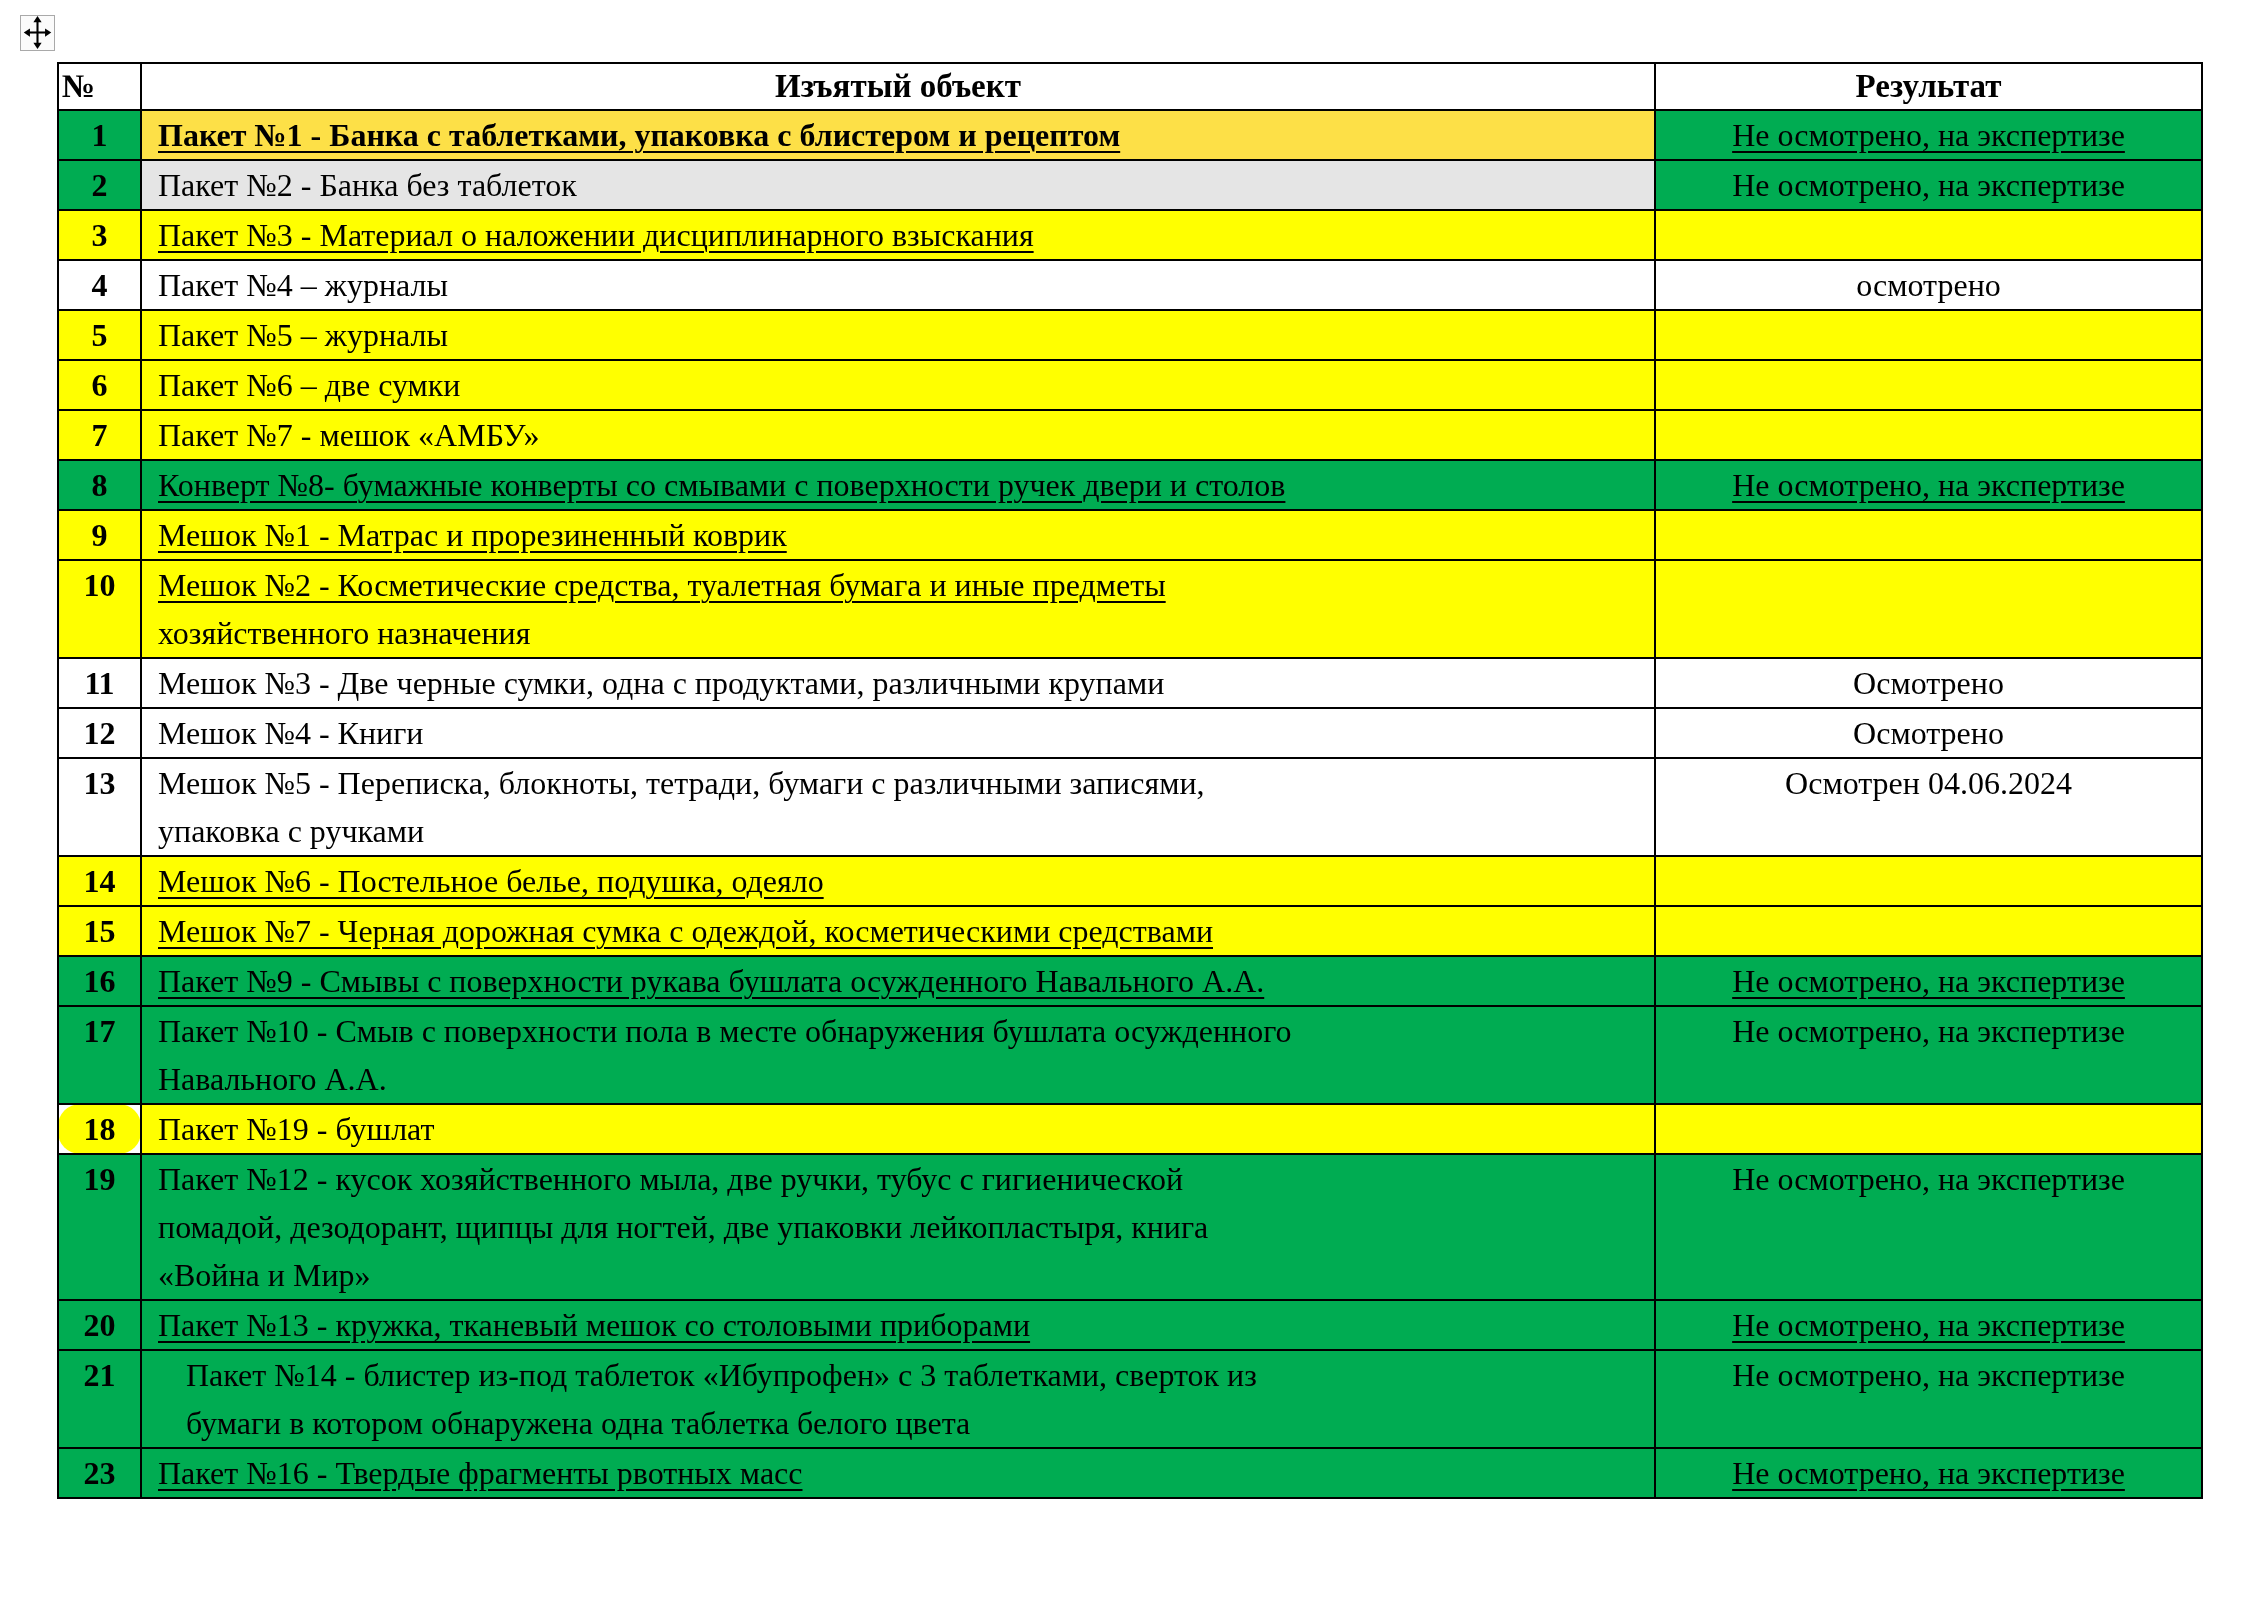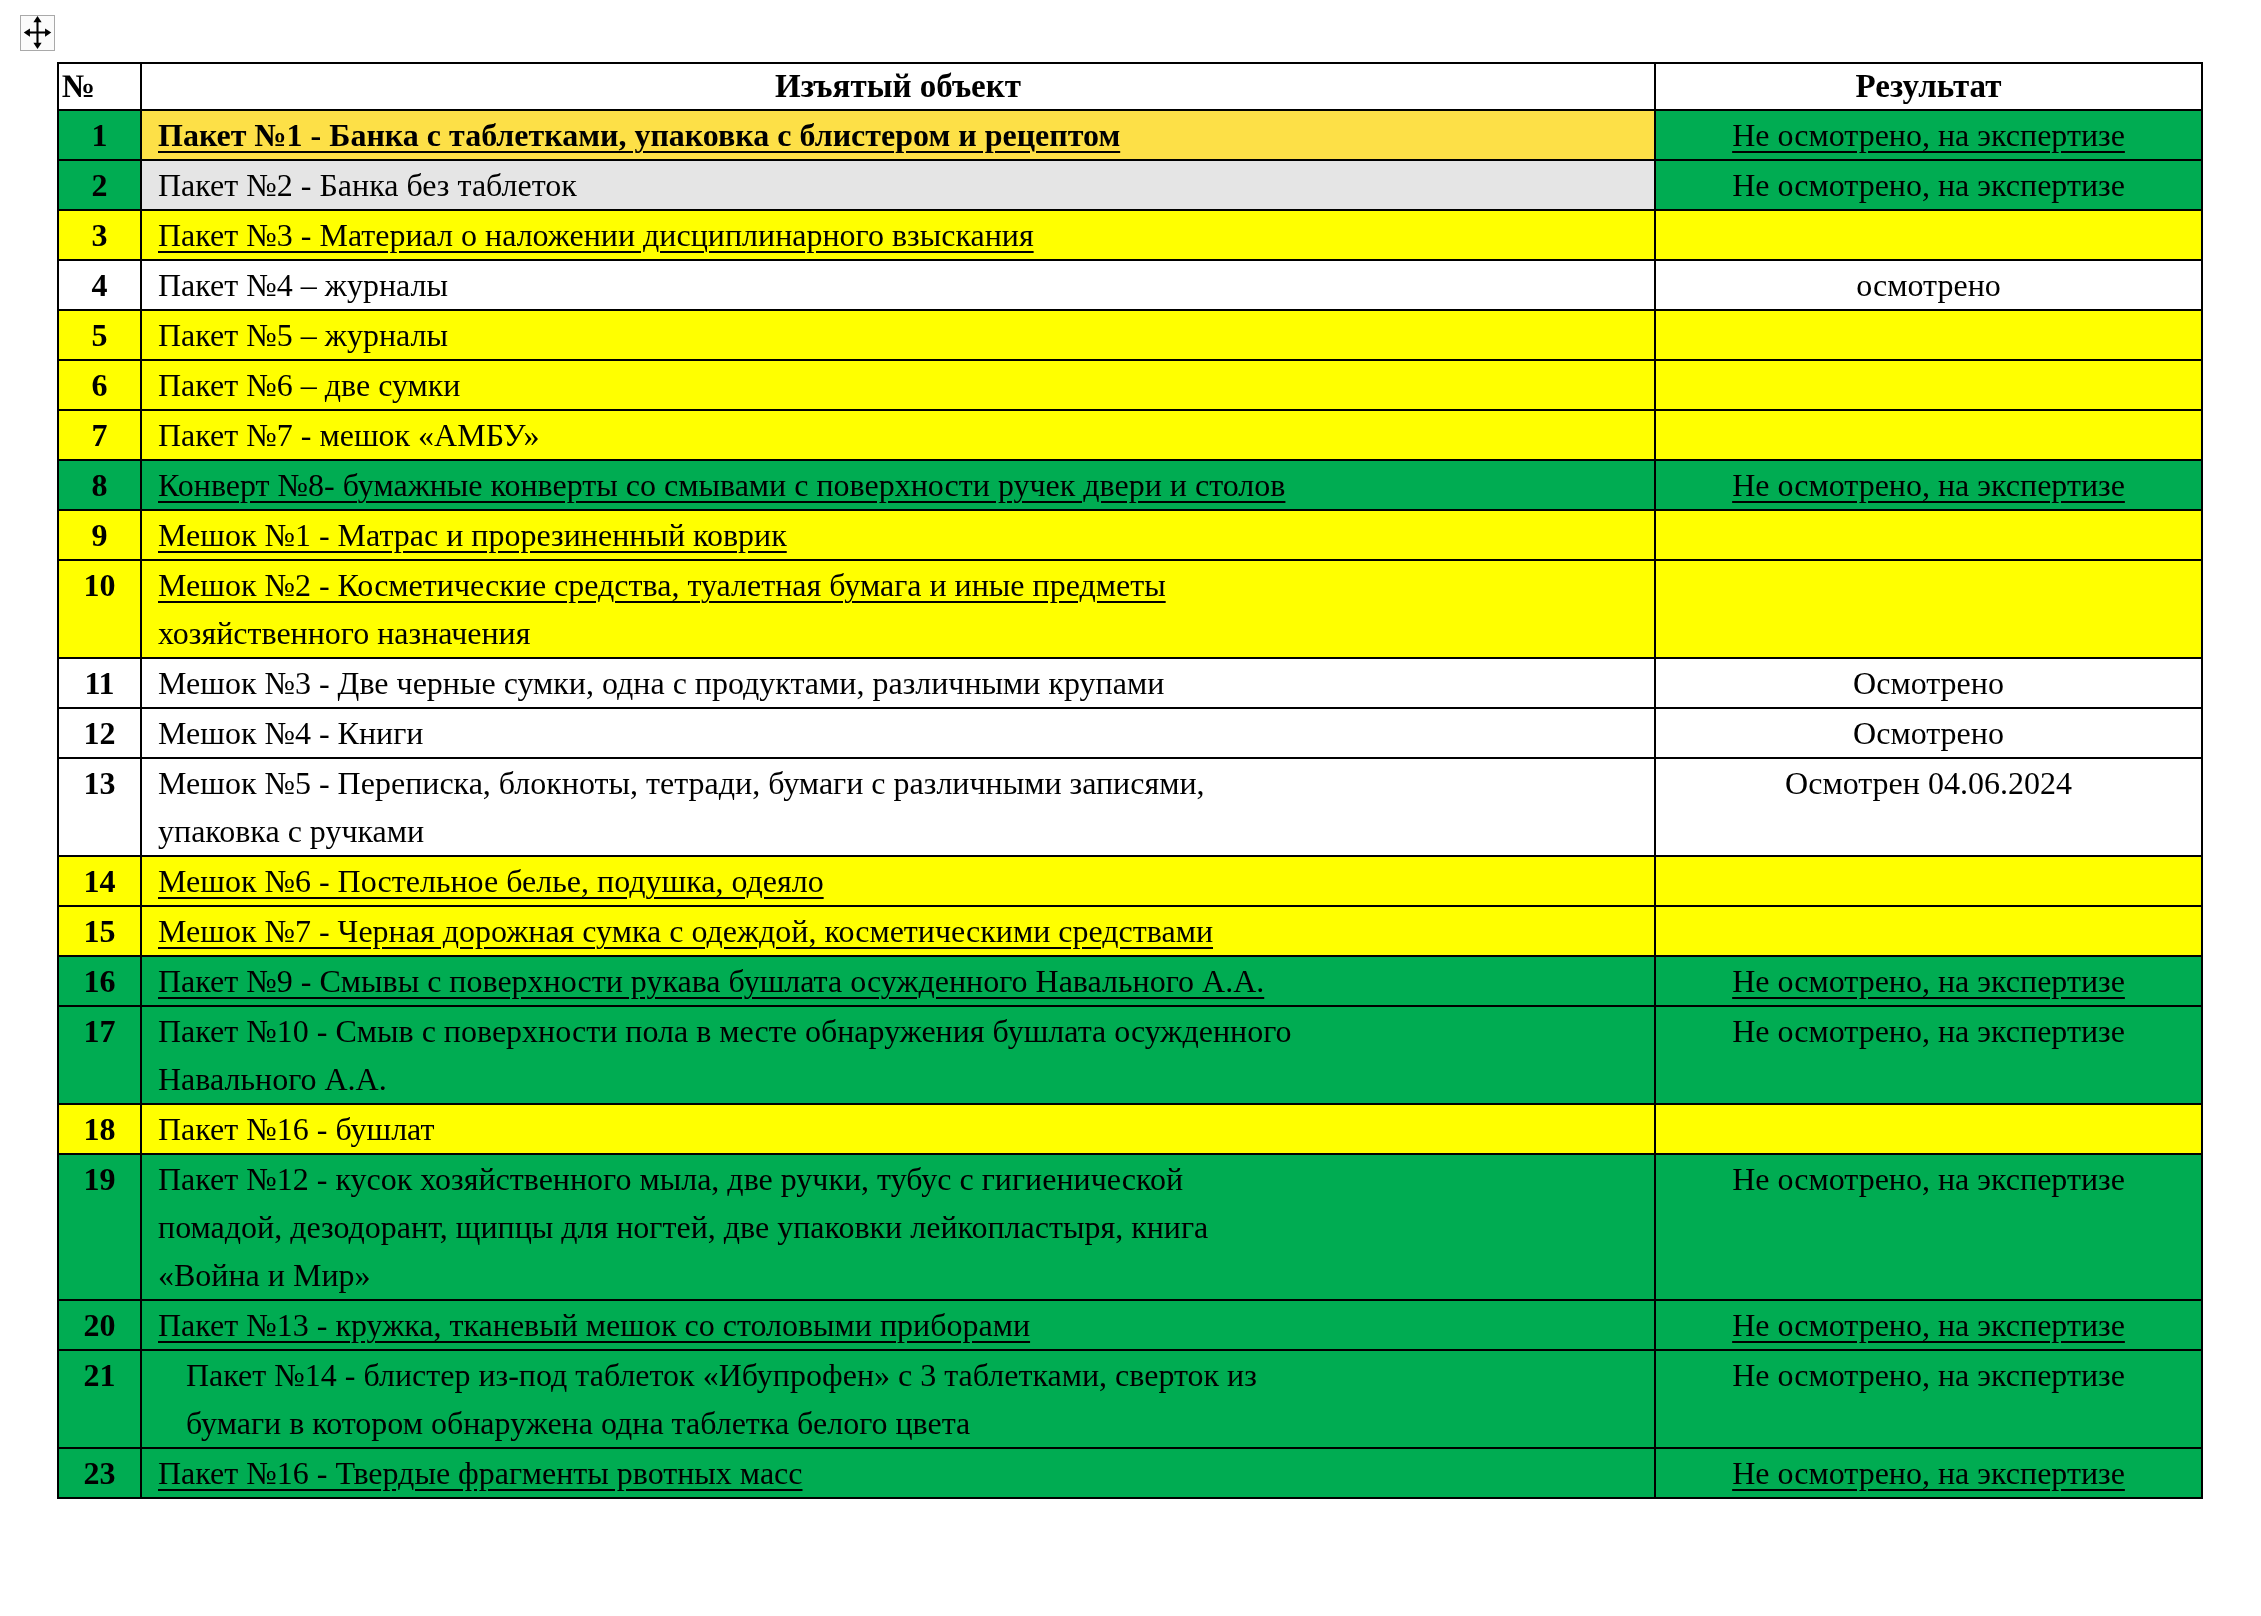--- a/index.html
+++ b/index.html
@@ -251,25 +251,25 @@
           </td>
       <td class="obj" style="background: rgb(0, 172, 82);">
             <div class="line">Пакет №10 - Смыв с поверхности пола в месте обнаружения бушлата осужденного</div>
             <div class="line">Навального А.А.</div>
           </td>
       <td class="res" style="background: rgb(0, 172, 82);">
             <div class="line">Не осмотрено, на экспертизе</div>
           </td>
     </tr>
         <tr>
-      <td class="num" style="background: rgb(255, 255, 0);">
+      <td class="num" style="background: rgb(255, 255, 0); border-radius: 22px;">
             <div class="line">18</div>
           </td>
       <td class="obj" style="background: rgb(255, 255, 0);">
-            <div class="line">Пакет №16 - бушлат</div>
+            <div class="line">Пакет №19 - бушлат</div>
           </td>
       <td class="res" style="background: rgb(255, 255, 0);">
             <div class="line"></div>
           </td>
     </tr>
         <tr>
       <td class="num" style="background: rgb(0, 172, 82);">
             <div class="line">19</div>
           </td>
       <td class="obj" style="background: rgb(0, 172, 82);">

